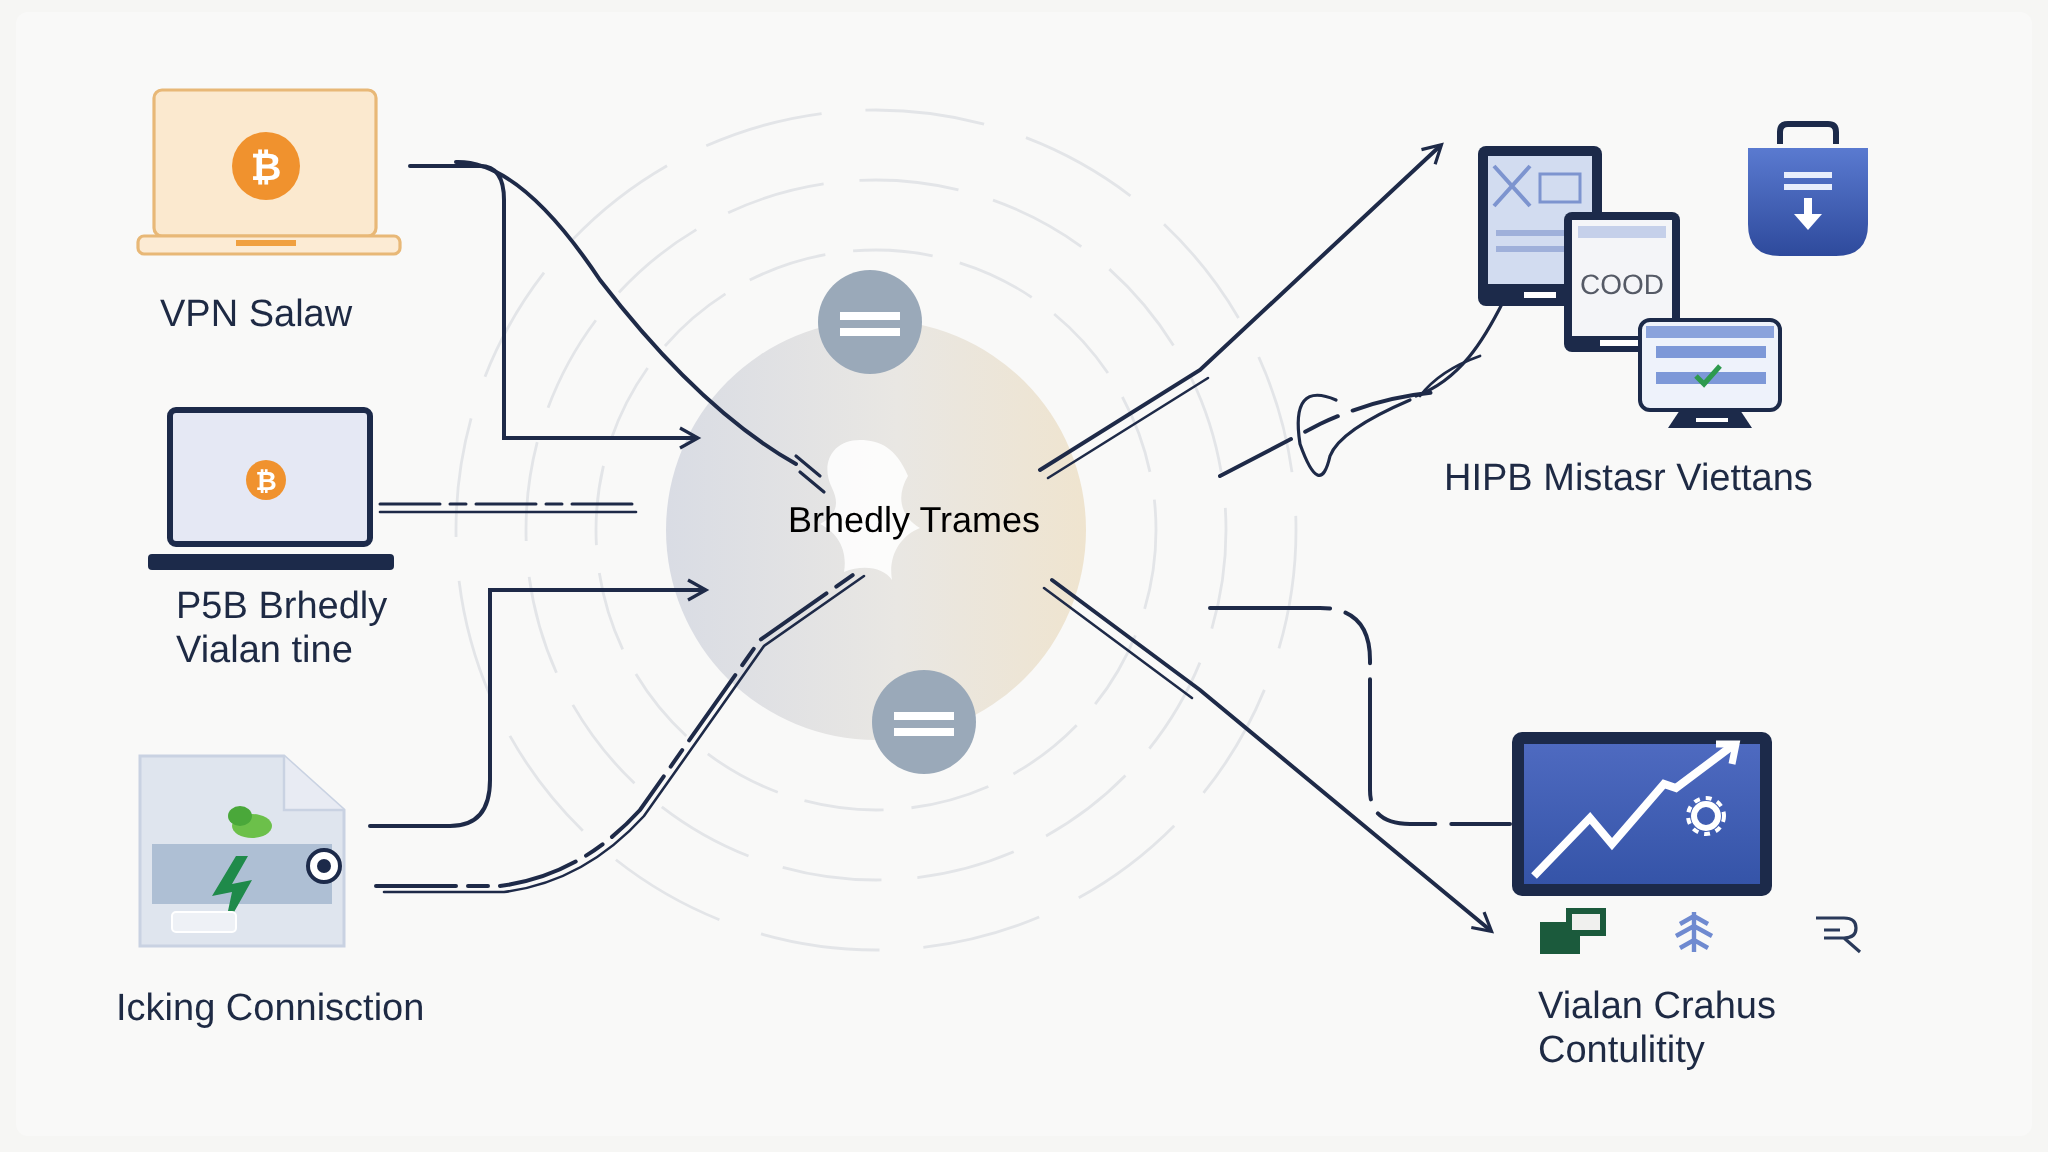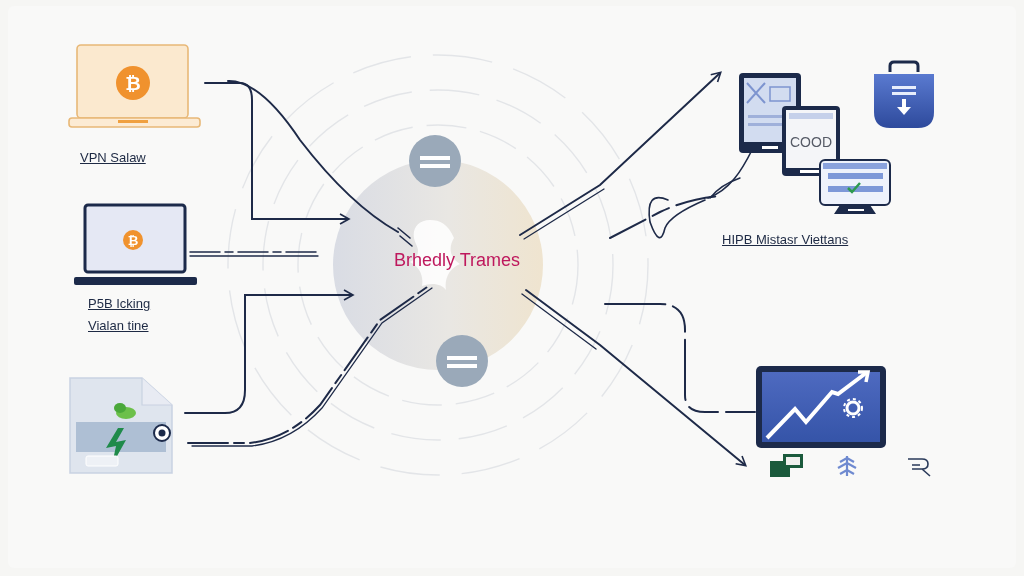--- a/index.html
+++ b/index.html
@@ -8,26 +8,25 @@
     background: #f6f6f4;
     font-family: "Liberation Sans", "DejaVu Sans", sans-serif;
     position: relative;
   }
   .frame {
     position: absolute; left: 8px; top: 6px; width: 1008px; height: 562px;
     background: #f9f9f8; border-radius: 6px;
   }
   svg.canvas { position: absolute; left: 0; top: 0; }
   .label {
-    position: absolute; color: #1e2a44; font-size: 13px; line-height: 22px;
+    position: absolute; color: #1e2a44; font-size: 19px; line-height: 22px;
     white-space: nowrap;
-    text-decoration: underline;
   }
   .hub-label {
-    position: absolute; color: #be185d; font-size: 18px; left: 394px; top: 250px;
+    position: absolute; color: #000000; font-size: 18px; left: 394px; top: 250px;
     white-space: nowrap;
   }
 </style>
 </head>
 <body>
 
 <div class="frame"></div>
 
 <svg class="canvas" width="1024" height="576" viewBox="0 0 1024 576">
   <defs>
@@ -179,25 +178,28 @@
   </g>
 </svg>
 
 <div class="hub-label">Brhedly Trames</div>
 
 <div class="label" style="left:80px; top:147px;">
   <div>VPN Salaw</div>
 </div>
 
 <div class="label" style="left:88px; top:293px;">
-  <div>P5B Icking</div>
+  <div>P5B Brhedly</div>
   <div>Vialan tine</div>
 </div>
 
 <div class="label" style="left:58px; top:494px;">
+  <div>Icking Connisction</div>
 </div>
 
 <div class="label" style="left:722px; top:229px;">
   <div>HIPB Mistasr Viettans</div>
 </div>
 
 <div class="label" style="left:769px; top:493px;">
+  <div>Vialan Crahus</div>
+  <div>Contulitity</div>
 </div>
 
 </body></html>

